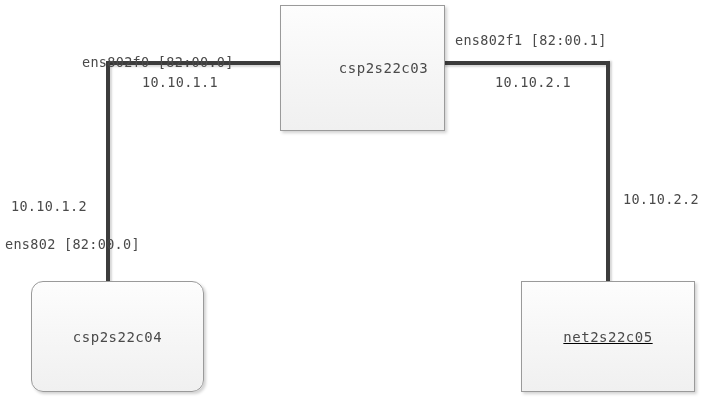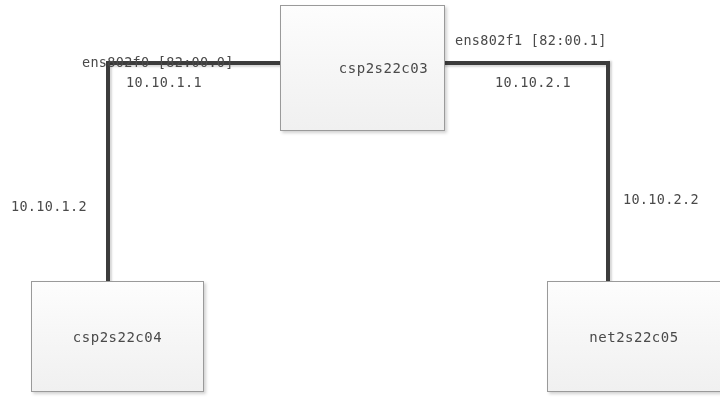--- a/index.html
+++ b/index.html
@@ -29,22 +29,22 @@
   }
   .node-label {
     font-family: "DejaVu Sans Mono", "Liberation Mono", monospace;
     font-size: 14px;
     color: #4a4a4a;
     letter-spacing: 0.5px;
     white-space: nowrap;
   }
 
   #node-csp2s22c03 { left: 280px; top: 5px;   width: 165px; height: 126px; padding-left: 42px; }
-  #node-csp2s22c04 { left: 31px;  top: 281px; width: 173px; height: 111px; }
-  #node-net2s22c05 { left: 547px; top: 281px; width: 174px; height: 111px; }
+  #node-csp2s22c04 { left: 31px;  top: 281px; width: 173px; height: 111px; border-radius: 12px; }
+  #node-net2s22c05 { left: 521px; top: 281px; width: 174px; height: 111px; text-decoration: underline; }
 
   
   .seg {
     position: absolute;
     background: #3c3c3c;
   }
   .seg.h {
     height: 4px;
     box-shadow: 0 2px 2px rgba(0,0,0,0.16);
   }
@@ -65,21 +65,21 @@
   .lbl {
     position: absolute;
     font-family: "DejaVu Sans Mono", "Liberation Mono", monospace;
     font-size: 13.5px;
     color: #4a4a4a;
     white-space: nowrap;
     letter-spacing: 0.3px;
   }
 
   #lbl-if-left     { left: 82px;  top: 32px; margin-top: 22px; }
-  #lbl-ip-left-top { left: 126px; top: 74px; text-align: center; }
+  #lbl-ip-left-top { left: 142px; top: 74px; text-align: center; }
 
   #lbl-if-right     { left: 455px; top: 32px; }
   #lbl-ip-right-top { left: 495px; top: 74px; }
 
   #lbl-ip-left-bot { left: 11px;  top: 198px; }
   #lbl-if-bot-left { left: 5px;   top: 236px; }
 
   #lbl-ip-right-bot { left: 623px; top: 191px; }
   #lbl-if-bot-right { left: 521px; top: 236px; }
 </style>
@@ -105,16 +105,17 @@
     <span class="node-label">net2s22c05</span>
   </div>
 
   <div class="lbl" id="lbl-if-left">ens802f0 [82:00.0]</div>
   <div class="lbl" id="lbl-ip-left-top">10.10.1.1</div>
 
   <div class="lbl" id="lbl-if-right">ens802f1 [82:00.1]</div>
   <div class="lbl" id="lbl-ip-right-top">10.10.2.1</div>
 
   <div class="lbl" id="lbl-ip-left-bot">10.10.1.2</div>
+  <div class="lbl" id="lbl-if-bot-left">ens802 [82:00.0]</div>
 
   <div class="lbl" id="lbl-ip-right-bot">10.10.2.2</div>
 
 </div>
 
 </body></html>

